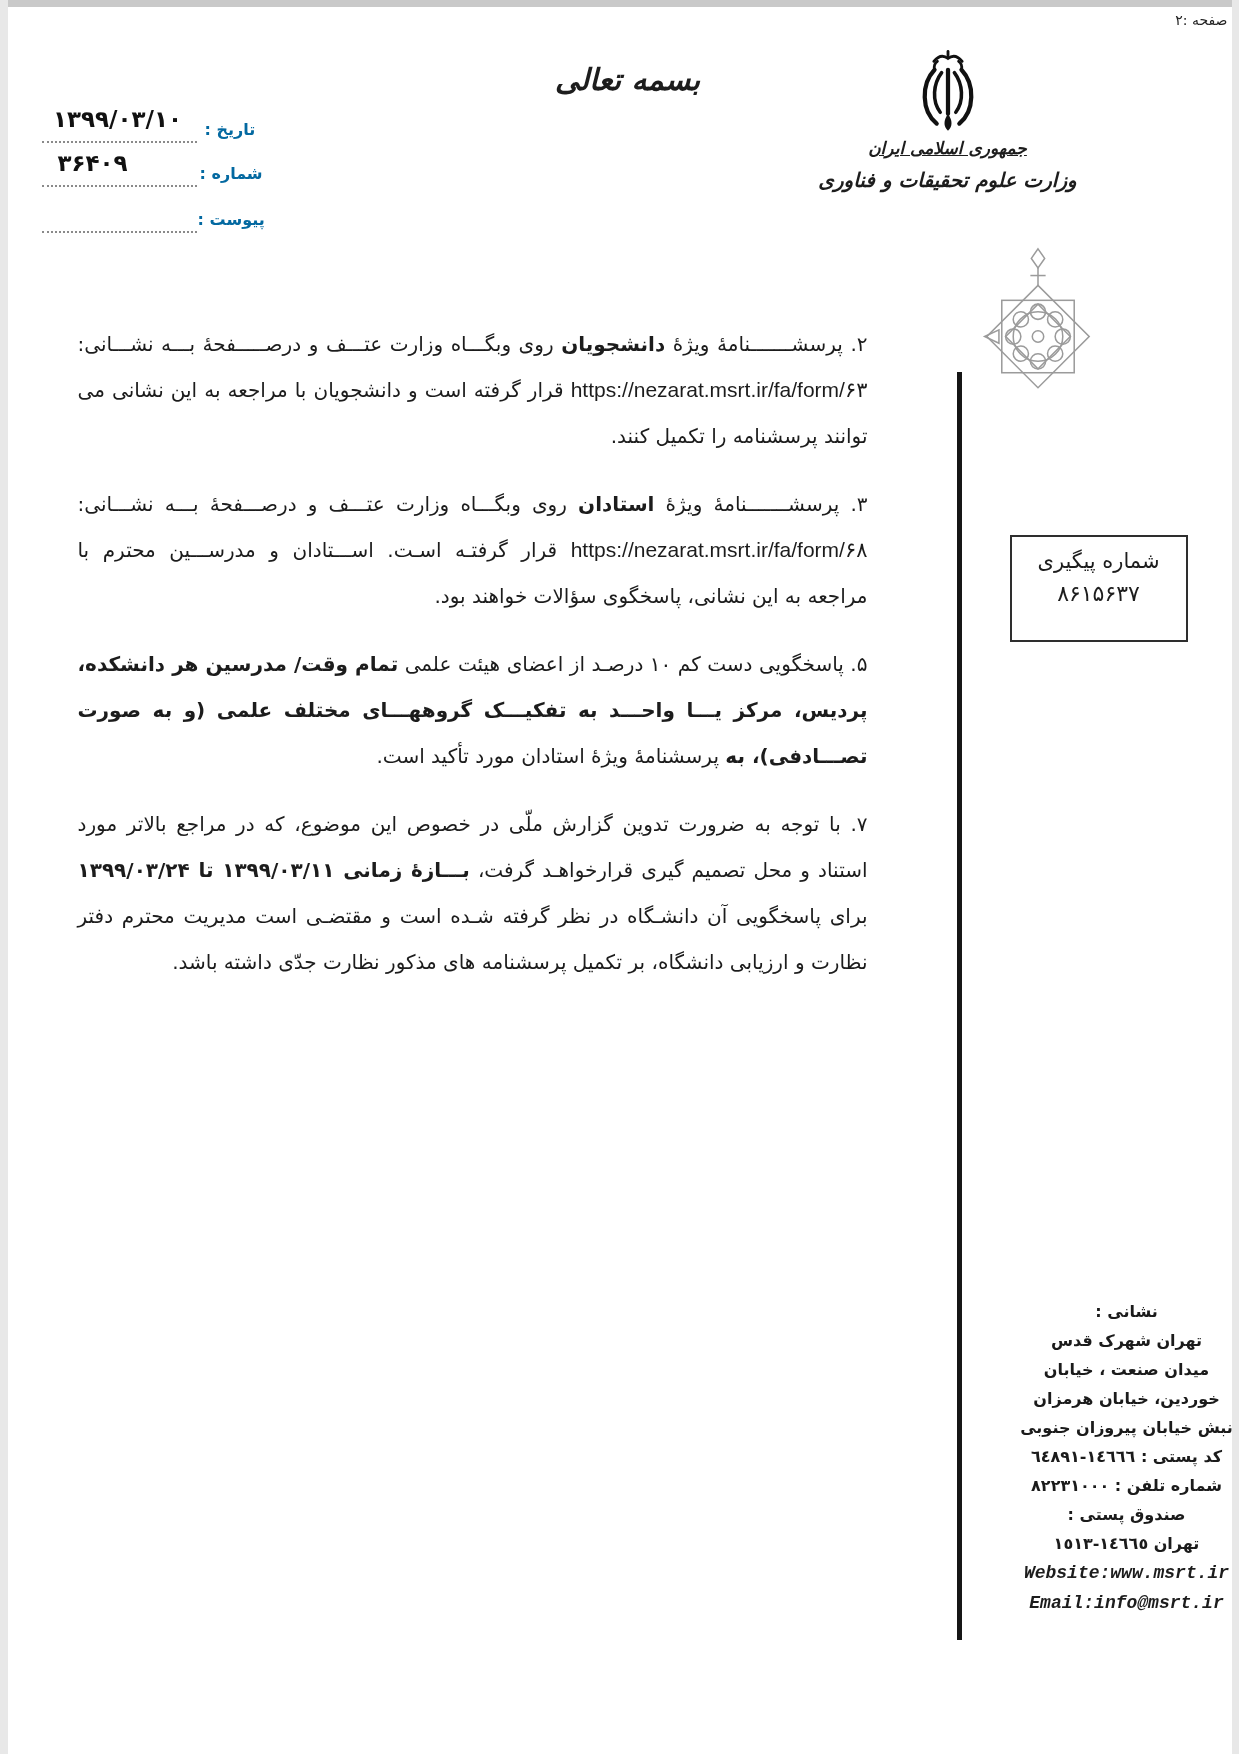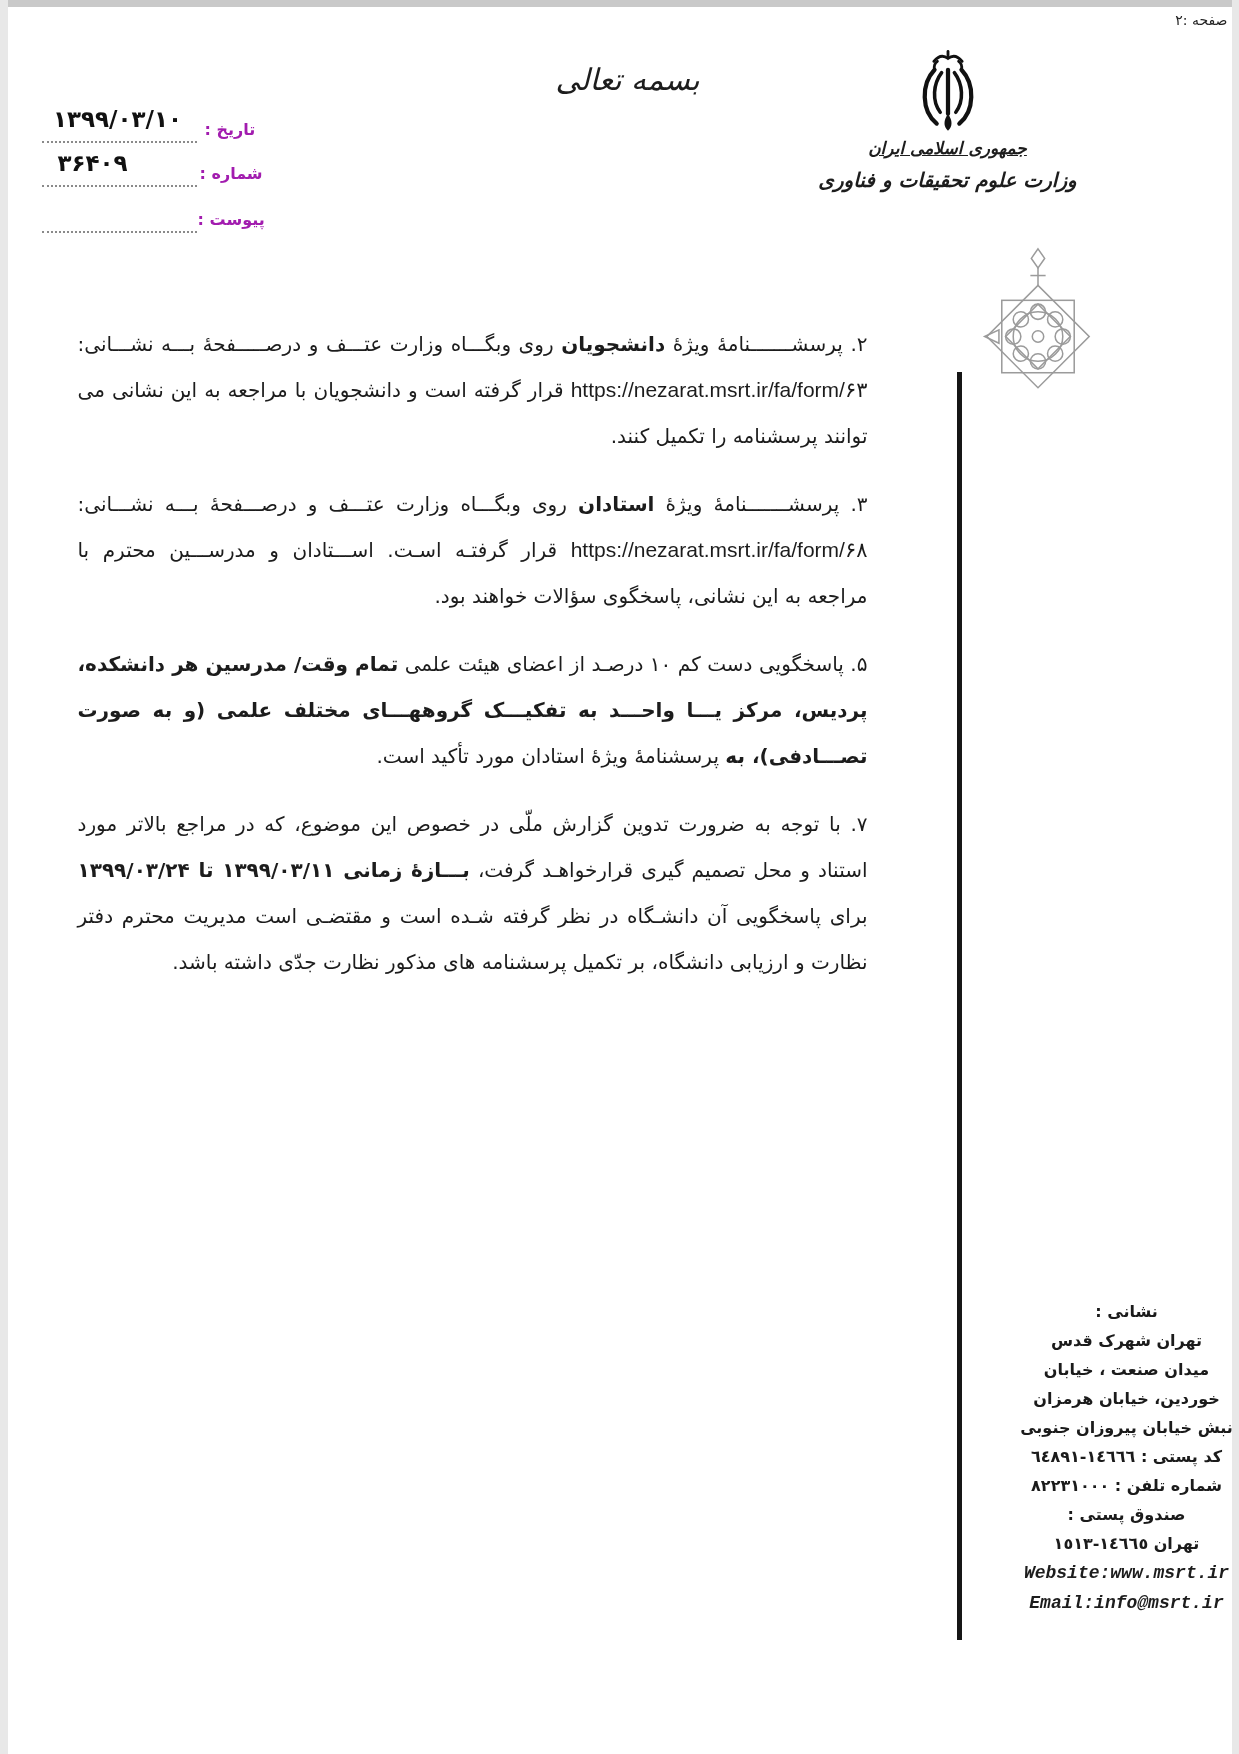--- a/index.html
+++ b/index.html
@@ -8,23 +8,23 @@
   .abs{position:absolute;}
   .scan-edge{top:0;left:0;width:100%;height:7px;background:#c9c9c9;}
   .page-label{top:12px;right:4px;direction:rtl;font-size:14px;color:#222;}
   
   .emblem{left:902px;top:50px;width:76px;height:92px;}
   .republic{left:818px;top:138px;width:244px;text-align:center;direction:rtl;
             font-size:17px;font-weight:bold;font-style:italic;text-decoration:underline;}
   .ministry{left:803px;top:168px;width:274px;text-align:center;direction:rtl;
             font-size:20px;font-weight:bold;font-style:italic;}
   .bismillah{left:535px;top:62px;width:170px;text-align:center;direction:rtl;
-             font-size:30px;font-weight:normal;font-style:italic;}
+             font-size:30px;font-weight:bold;font-style:italic;}
   
-  .meta-label{direction:rtl;font-size:16px;font-weight:bold;color:#a21caf;}
+  .meta-label{direction:rtl;font-size:16px;font-weight:bold;color:#0369a1;}
   .meta-value{direction:rtl;font-size:23px;font-weight:bold;letter-spacing:1px;color:#111;}
   .dotline{border-bottom:2px dotted #8a8a8a;height:0;}
   
   .ornament{left:972px;top:246px;width:116px;height:162px;}
   .divider{left:949px;top:372px;width:5px;height:1268px;background:#161616;}
   
   .track-box{left:1002px;top:535px;width:174px;height:103px;border:2px solid #2e2e2e;
              direction:rtl;text-align:center;background:#fff;}
   .track-label{font-size:21px;margin-top:12px;}
   .track-number{font-size:22px;letter-spacing:3px;margin-top:8px;}
@@ -92,20 +92,24 @@
     <circle cx="60" cy="121" r="8"></circle>
       <circle cx="42" cy="113" r="8"></circle>
     <circle cx="34" cy="95" r="8"></circle>
       <circle cx="42" cy="77" r="8"></circle>
     <circle cx="60" cy="95" r="6"></circle>
     <path d="M4 95 l15 -7 0 14 z"></path>
   </svg>
 
   <div class="abs divider"></div>
 
+  <div class="abs track-box">
+    <div class="track-label">شماره پیگیری</div>
+    <div class="track-number">۸۶۱۵۶۳۷</div>
+  </div>
 
   <div class="abs body-col">
       <p class="para"><span>۲. پرسشـــــــنامۀ ویژۀ </span><span class="bold">دانشجویان</span><span> روی وبگـــاه وزارت عتـــف و درصـــــفحۀ بـــه نشـــانی: </span><span class="latin">https://nezarat.msrt.ir/fa/form/۶۳</span><span> قرار گرفته است و دانشجویان با مراجعه به این نشانی می توانند پرسشنامه را تکمیل کنند.</span></p>
       <p class="para"><span>۳. پرسشـــــــنامۀ ویژۀ  </span><span class="bold">استادان</span><span> روی وبگـــاه وزارت عتـــف و درصـــفحۀ بـــه نشـــانی: </span><span class="latin">https://nezarat.msrt.ir/fa/form/۶۸</span><span> قرار گرفتـه اسـت. اســـتادان و مدرســـین محترم با مراجعه به این نشانی، پاسخگوی سؤالات خواهند بود.</span></p>
       <p class="para"><span>۵. پاسخگویی دست کم ۱۰ درصـد از اعضای هیئت علمی </span><span class="bold">تمام وقت/ مدرسین هر دانشکده، پردیس، مرکز یـــا واحـــد به تفکیـــک گروههـــای مختلف علمی (و به صورت تصـــادفی)، به</span><span> پرسشنامۀ ویژۀ استادان مورد تأکید است.</span></p>
       <p class="para"><span>۷. با توجه به ضرورت تدوین گزارش ملّی در خصوص این موضوع، که در مراجع بالاتر مورد استناد و محل تصمیم گیری قرارخواهـد گرفت، </span><span class="bold">بـــازۀ زمانی ۱۳۹۹/۰۳/۱۱  تا ۱۳۹۹/۰۳/۲۴</span><span> برای پاسخگویی آن دانشـگاه در نظر گرفته شـده است و مقتضـی است مدیریت محترم دفتر نظارت و ارزیابی دانشگاه، بر تکمیل پرسشنامه های مذکور نظارت جدّی داشته باشد.</span></p>
     </div>
 
   <div class="abs footer-col">
     <div>

